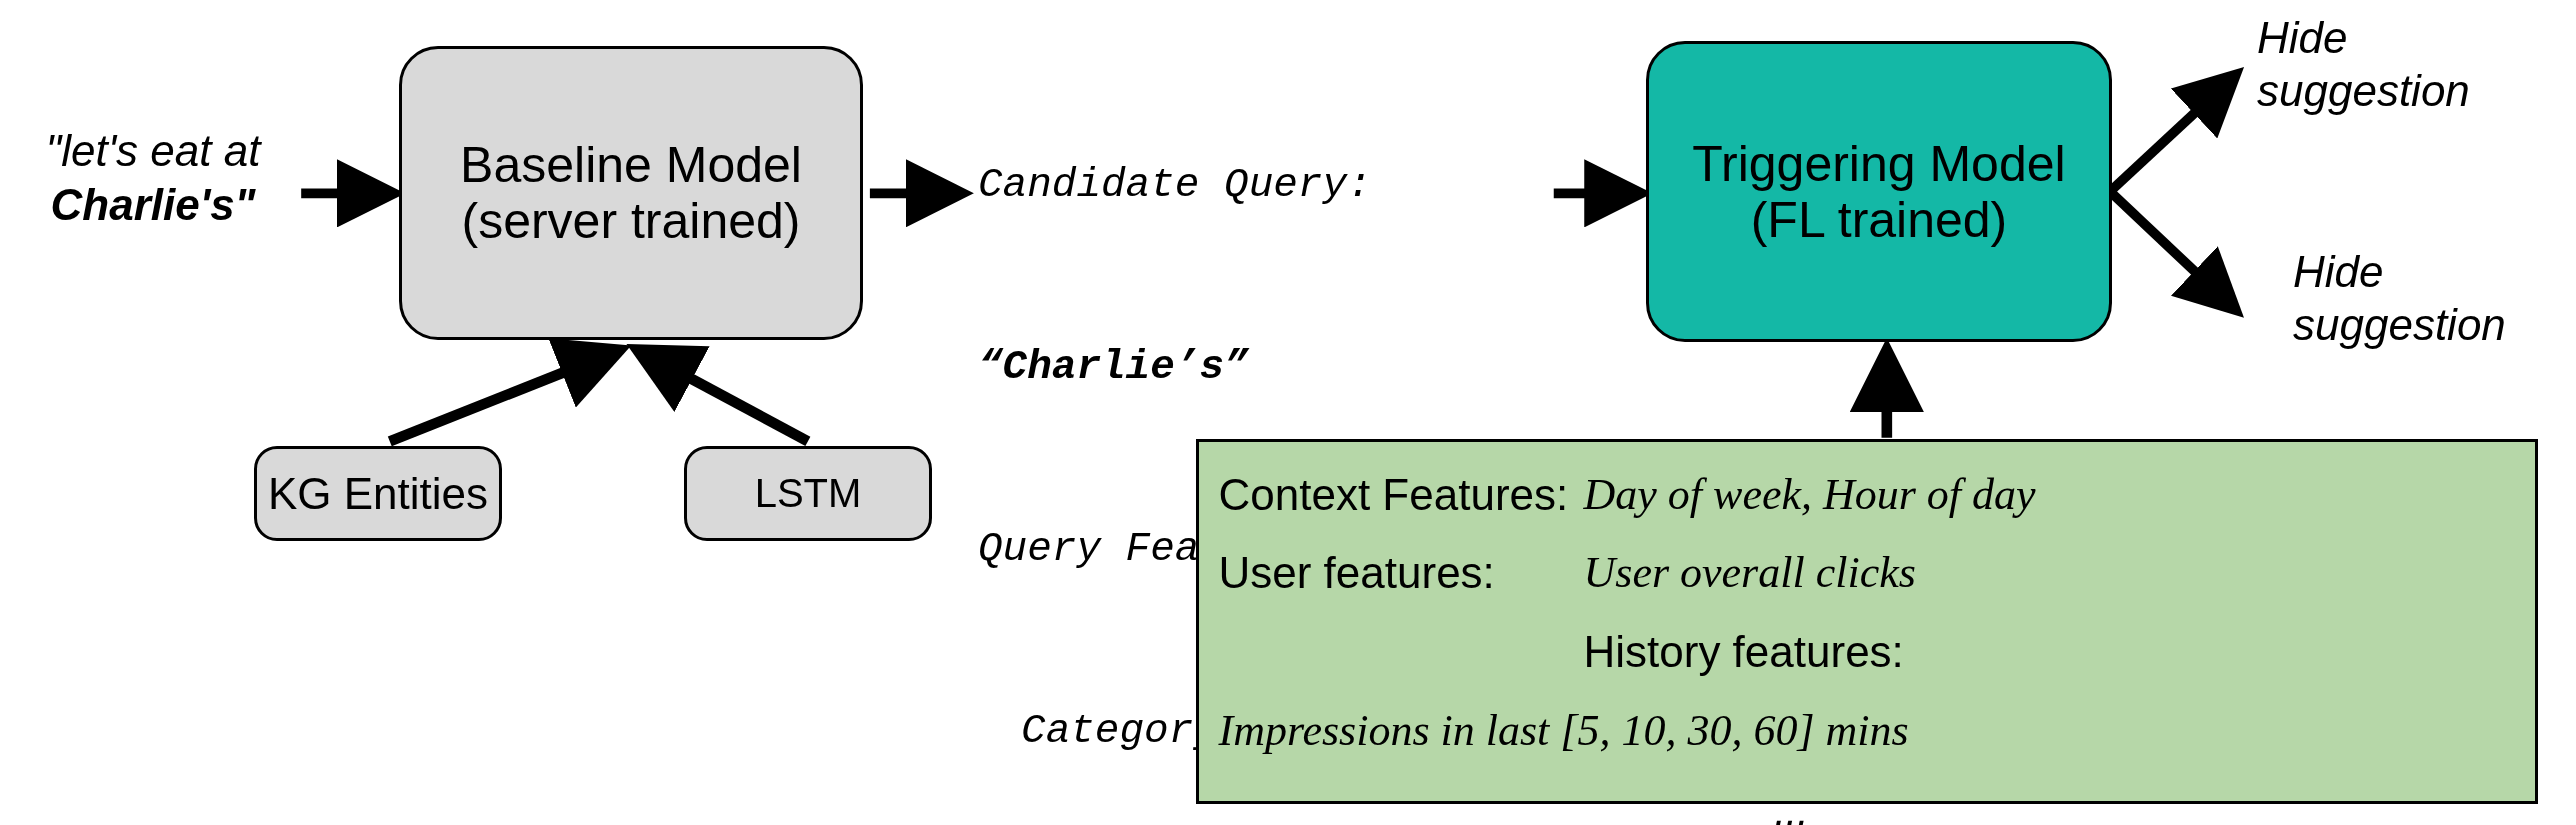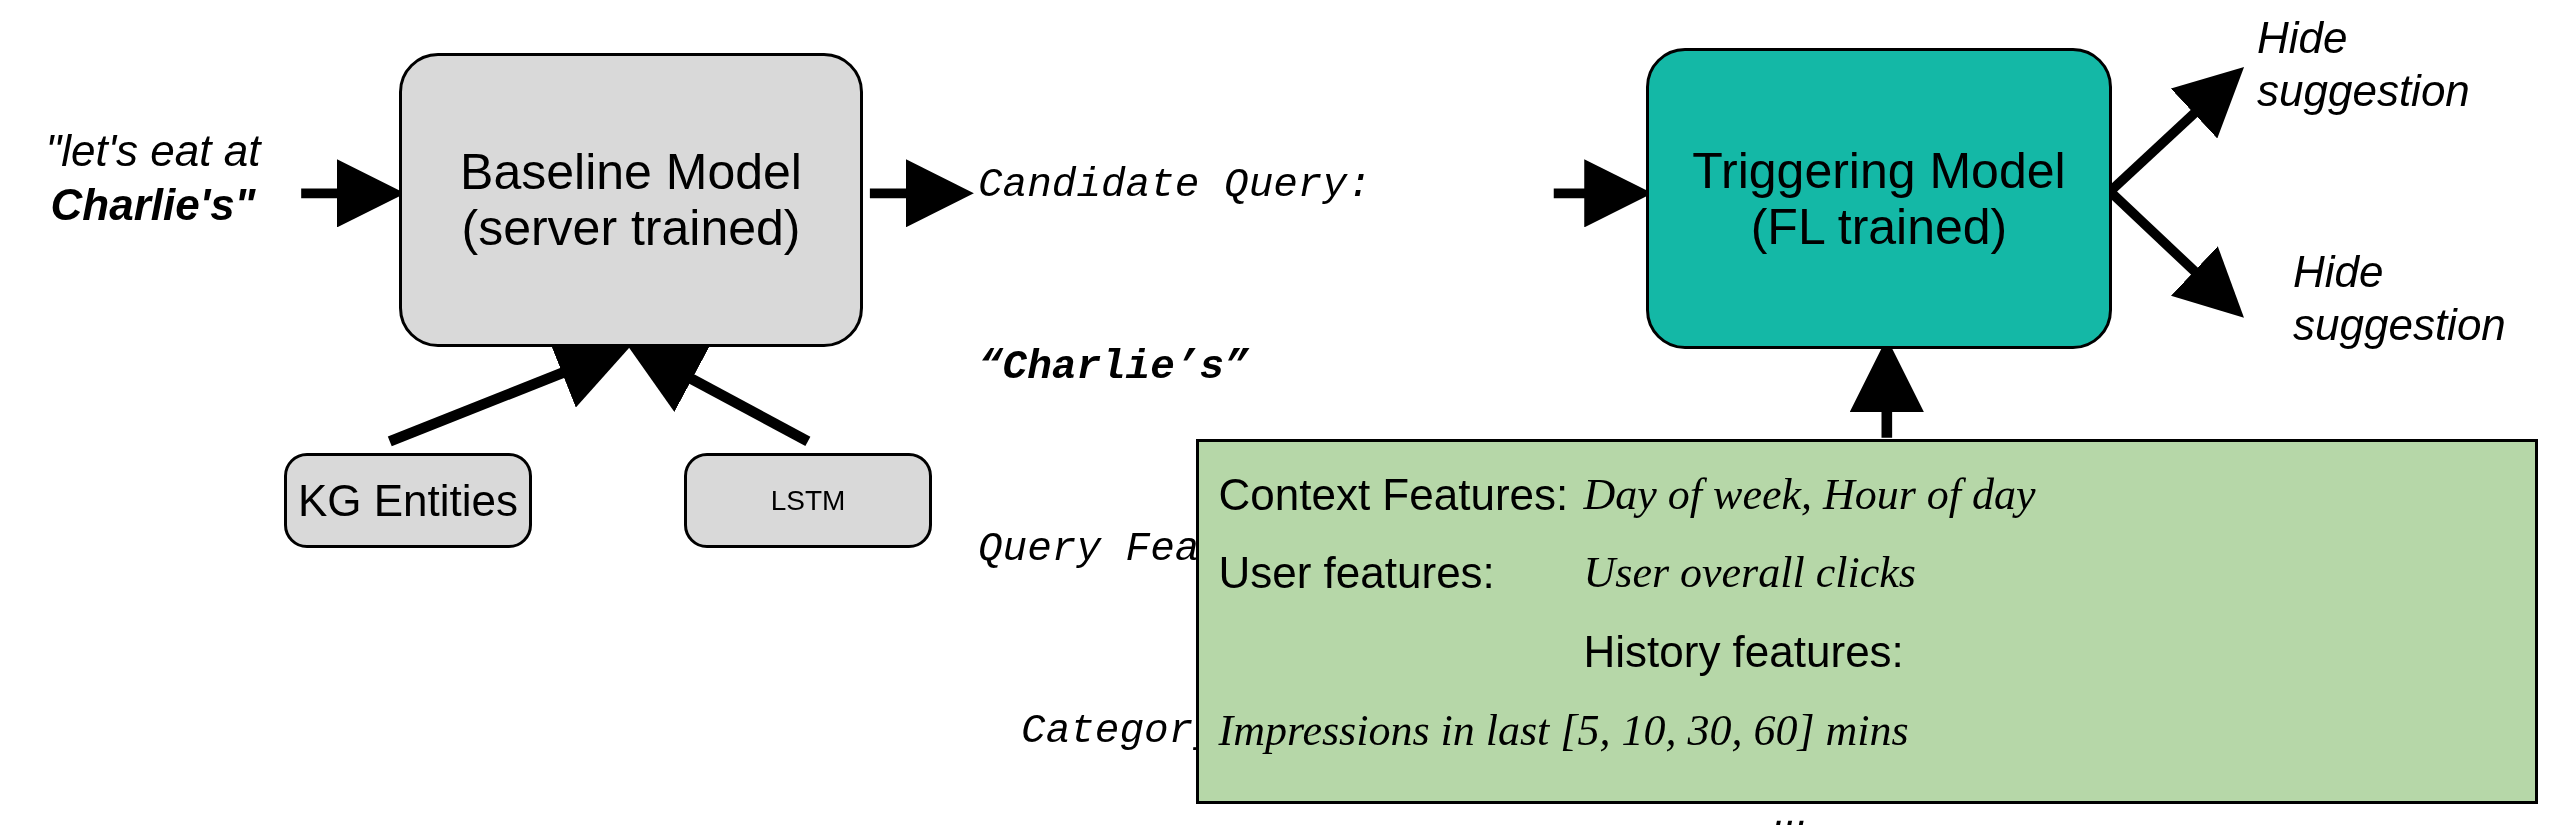--- a/index.html
+++ b/index.html
@@ -30,45 +30,44 @@
   .node {
     position: absolute;
     box-sizing: border-box;
     border: 3.5px solid #000000;
     display: flex;
     align-items: center;
     justify-content: center;
     text-align: center;
     line-height: 1.12;
     font-family: "Liberation Sans", sans-serif;
-    margin-top: 7px;
   }
   .node.gray  { background: #d9d9d9; }
   .node.green { background: #14b8a6; }
 
   
   #node-baseline {
     left: 399px;  top: 46px;  width: 464px; height: 294px;
     border-radius: 39px;
     font-size: 50px;
   }
   #node-triggering {
     left: 1646px; top: 41px;  width: 466px; height: 301px;
     border-radius: 39px;
     font-size: 50px;
   }
   #node-kg {
-    left: 284px;  top: 446px; width: 248px; height: 95px;
+    left: 254px;  top: 446px; width: 248px; height: 95px;
     border-radius: 23px;
     font-size: 44px;
   }
   #node-lstm {
     left: 684px;  top: 446px; width: 248px; height: 95px;
     border-radius: 23px;
-    font-size: 28px;
+    font-size: 40px;
   }
 
   
   .freetext {
     position: absolute;
     white-space: pre;
   }
 
   #label-utterance {
     left: 7px; top: 124px;

